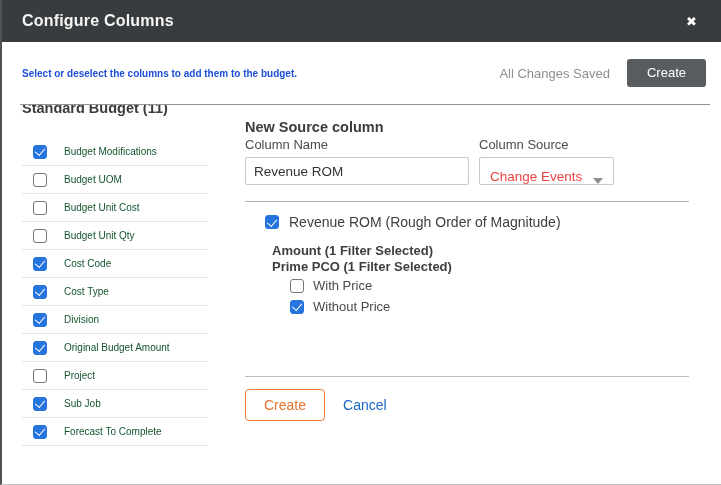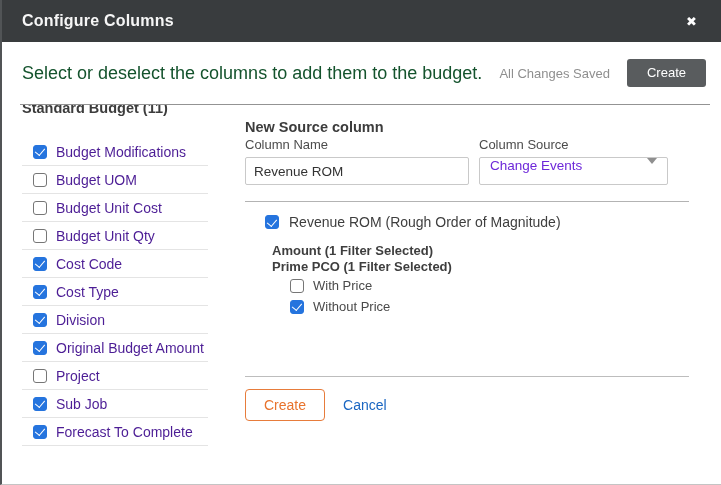--- a/index.html
+++ b/index.html
@@ -23,41 +23,41 @@
     color: #f6f6f6; font-size: 16px; font-weight: bold; letter-spacing: .2px;
   }
   .close-x {
     margin-left: auto; color: #ffffff; font-size: 13px; font-weight: bold;
     cursor: pointer; line-height: 1; padding: 4px 6px;
   }
   
   .subheader {
     height: 62px; display: flex; align-items: center; padding: 0 15px 0 20px;
   }
-  .instruction { font-size: 18px; font-weight: normal; color: #14532d; }
+  .instruction { font-size: 10px; font-weight: bold; color: #1d4ed8; }
   .status-text { margin-left: auto; font-size: 13px; color: #8f8f8f; }
   .btn-dark {
     margin-left: 17px; background: #595c5e; color: #ffffff; border: none;
     font-family: inherit; font-size: 13px; padding: 7px 20px; border-radius: 3px;
     cursor: pointer; line-height: 1.1;
   }
   .top-divider { border: none; border-top: 1px solid #939393; margin: 0 11px 0 18px; }
   
   .body { display: flex; align-items: flex-start; }
   .left-col { width: 186px; margin-left: 20px; flex: none; }
   .clipped-heading { height: 21px; overflow: hidden; }
   .clipped-heading span {
     display: block; margin-top: -5px; font-size: 14.5px; font-weight: bold; color: #3c3c3c;
   }
   .left-list { margin-top: 12px; }
   .list-row {
     height: 28px; display: flex; align-items: center;
     border-bottom: 1px solid #e4e4e4; padding-left: 11px; cursor: pointer;
   }
-  .list-row .lbl { font-size: 14px; color: #4c1d95; margin-left: 9px; white-space: nowrap; }
+  .list-row .lbl { font-size: 10px; color: #14532d; margin-left: 17px; white-space: nowrap; }
   
   .cb {
     width: 14px; height: 14px; flex: none; border-radius: 3px;
     border: 1.5px solid #767676; background: #fff; position: relative; cursor: pointer;
   }
   .cb.checked { background: #2574de; border-color: #2574de; }
   .cb.checked::after {
     content: ""; position: absolute; left: 3.2px; top: 0.8px;
     width: 4.5px; height: 8px; border: solid #fff; border-width: 0 1.8px 1.8px 0;
     transform: rotate(40deg);
@@ -76,23 +76,23 @@
   .right-col { margin-left: 37px; width: 444px; padding-top: 14px; }
   .rc-heading { font-size: 14.5px; font-weight: bold; color: #3c3c3c; }
   .form-row { display: flex; margin-top: 2px; }
   .field-label { font-size: 13px; color: #4c4c4c; margin-bottom: 5px; }
   .text-input {
     width: 224px; height: 28px; border: 1px solid #c9c9c9; border-radius: 2px;
     font-family: inherit; font-size: 13.5px; color: #333; padding: 8px 8px;
   }
   .field-source { margin-left: 10px; }
   .select-box {
-    width: 189px; height: 28px; border: 1px solid #c9c9c9; border-radius: 2px;
-    display: flex; align-items: flex-start; padding: 0 10px; cursor: pointer;
-    font-size: 13.5px; color: #6d28d9; position: relative;
+    width: 135px; height: 28px; border: 1px solid #c9c9c9; border-radius: 2px;
+    display: flex; align-items: flex-end; padding: 0 10px; cursor: pointer;
+    font-size: 13.5px; color: #ef4444; position: relative;
   }
   .caret {
     margin-left: auto; width: 0; height: 0;
     border-left: 5px solid transparent; border-right: 5px solid transparent;
     border-top: 6px solid #8f8f8f;
   }
   .rc-divider { border: none; border-top: 1px solid #b3b3b3; margin-top: 16px; }
   .filter-scroll { height: 172px; overflow: hidden; }
   .src-cb-row { display: flex; align-items: center; margin-top: 10px; height: 20px; padding-left: 20px; cursor: pointer; }
   .src-cb-row .lbl { font-size: 14px; color: #3e3e3e; margin-left: 10px; }

